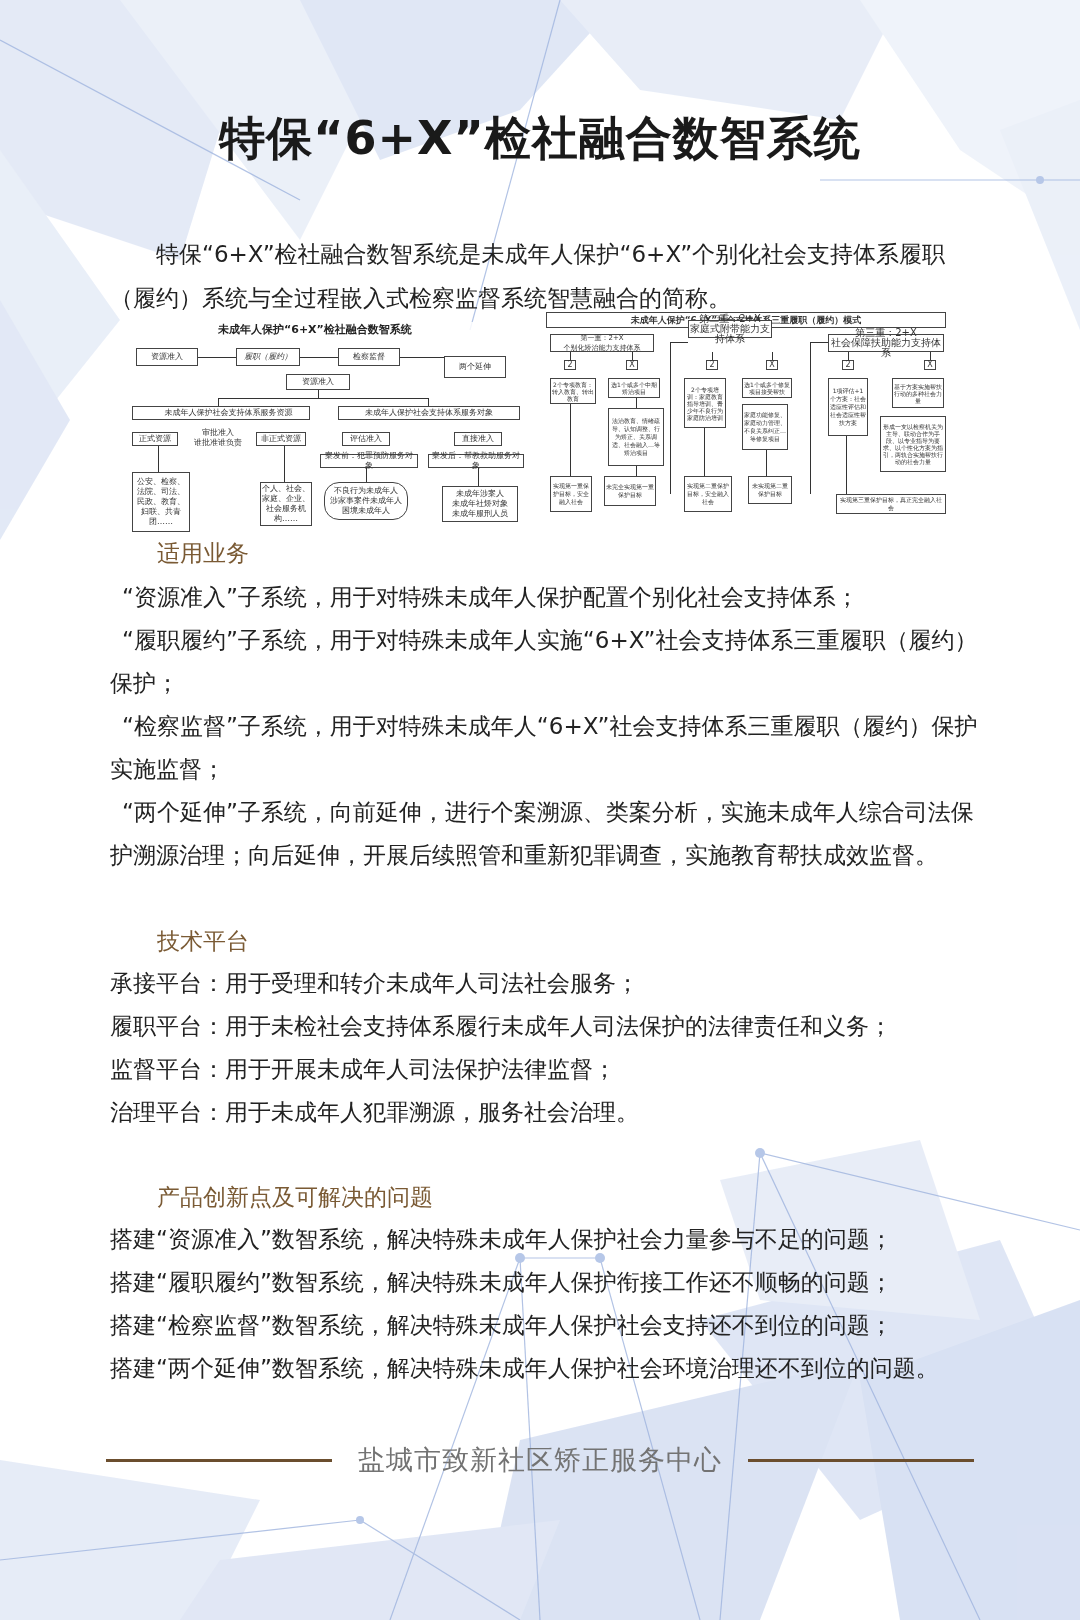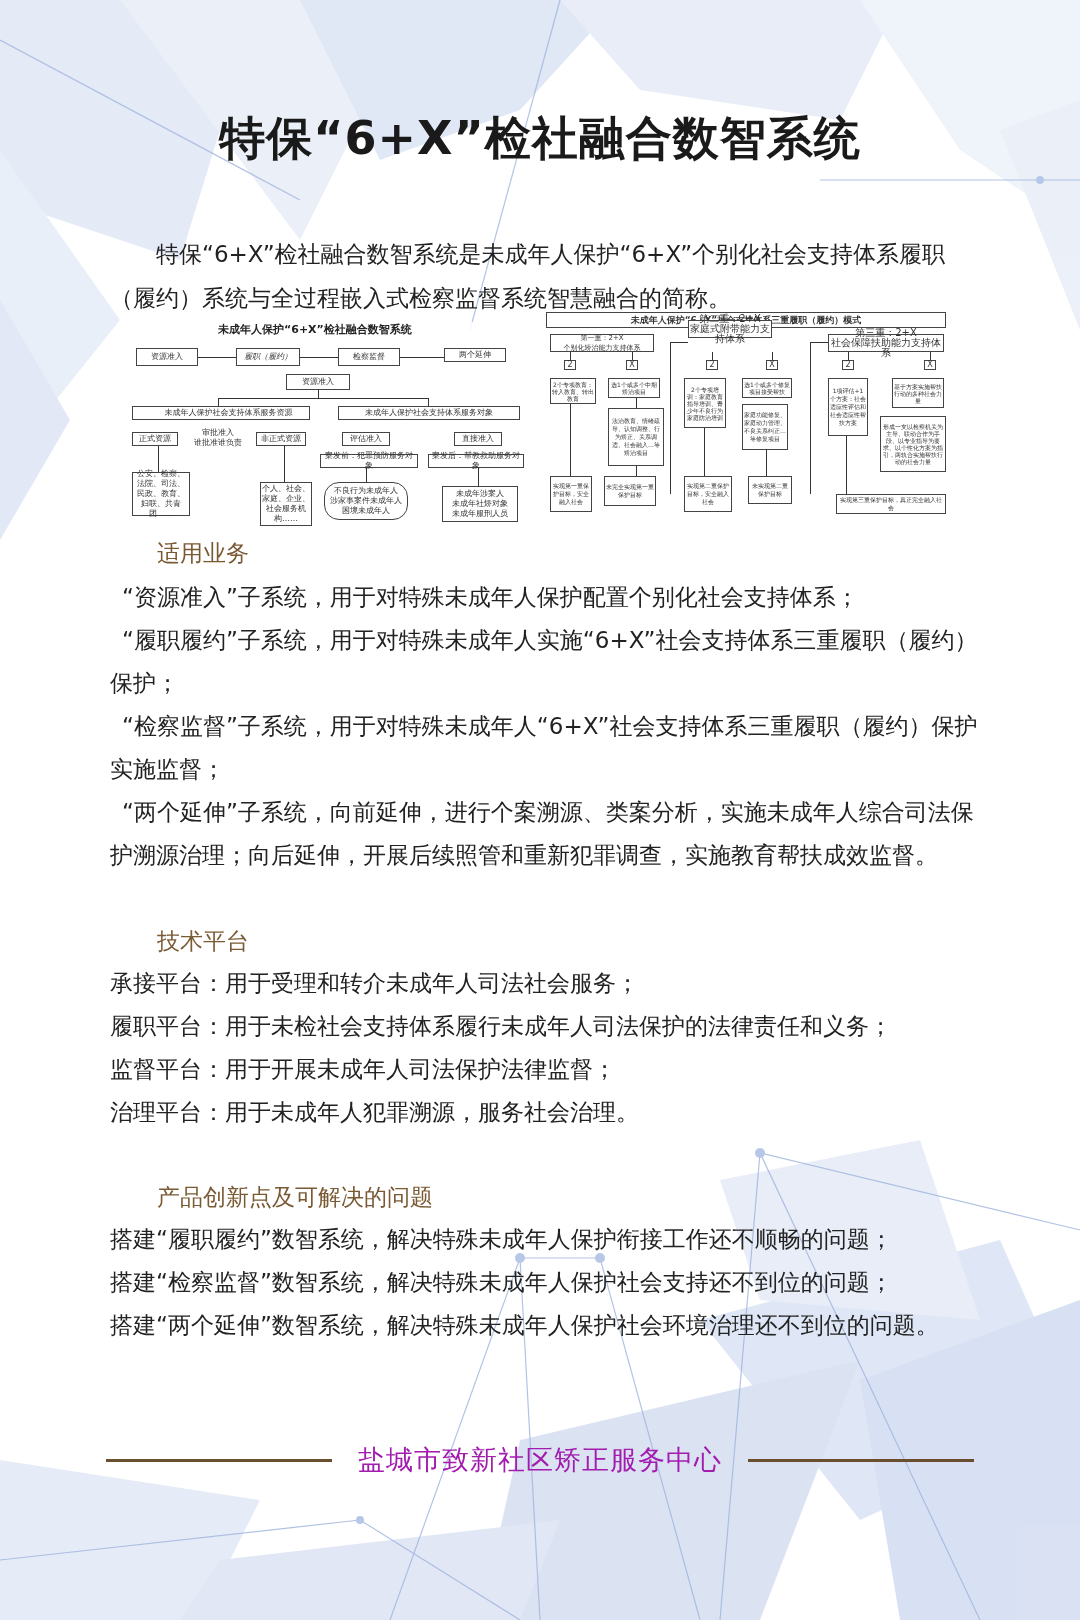--- a/index.html
+++ b/index.html
@@ -36,21 +36,21 @@
   .para {
     position: absolute; left: 110px; width: 870px;
     font-size: 23px; line-height: 43px; color: #222;
   }
   .para p { margin: 0; }
   .footer {
     position: absolute; top: 1436px; left: 106px; width: 868px; height: 48px;
     display: flex; align-items: center; justify-content: space-between;
   }
   .footer .rule { height: 3px; background: #6b4e2e; width: 226px; }
-  .footer .org { font-size: 27px; color: #a21caf; letter-spacing: 1px; }
+  .footer .org { font-size: 27px; color: #737373; letter-spacing: 1px; }
 </style>
 </head>
 <body>
 
 <svg class="bg" width="1080" height="1620" viewBox="0 0 1080 1620">
   <g opacity="0.55">
     <polygon points="0,0 260,0 180,260 0,200" fill="#cfdaf0"></polygon>
     <polygon points="120,0 420,0 300,240" fill="#dbe4f4"></polygon>
     <polygon points="300,0 620,0 520,110 380,160" fill="#c7d4ee"></polygon>
     <polygon points="560,0 900,0 840,120 640,90" fill="#d6e0f2"></polygon>
@@ -98,21 +98,21 @@
 
     <div class="diag" style="left:0;top:0;width:396px;height:210px;margin-top:6px;">
       <div class="t" style="left:90px;top:0;">未成年人保护“6+X”检社融合数智系统</div>
 
       <div class="b" style="left:8px;top:26px;width:62px;height:18px;">资源准入</div>
       <div class="ln" style="left:70px;top:35px;width:38px;height:1px;"></div>
       <div class="b" style="left:108px;top:26px;width:64px;height:18px;font-style:italic;">履职（履约）</div>
       <div class="ln" style="left:172px;top:35px;width:38px;height:1px;"></div>
       <div class="b" style="left:210px;top:26px;width:62px;height:18px;">检察监督</div>
       <div class="ln" style="left:272px;top:35px;width:44px;height:1px;"></div>
-      <div class="b" style="left:316px;top:26px;width:62px;height:14px;">两个延伸</div>
+      <div class="b" style="left:316px;top:34px;width:62px;height:22px;">两个延伸</div>
 
       <div class="b" style="left:158px;top:52px;width:64px;height:16px;">资源准入</div>
       <div class="ln" style="left:190px;top:68px;width:1px;height:8px;"></div>
       <div class="ln" style="left:90px;top:76px;width:210px;height:1px;"></div>
       <div class="ln" style="left:90px;top:76px;width:1px;height:8px;"></div>
       <div class="ln" style="left:300px;top:76px;width:1px;height:8px;"></div>
 
       <div class="b" style="left:4px;top:84px;width:178px;height:14px;padding-left:16px;">未成年人保护社会支持体系服务资源</div>
       <div class="b" style="left:210px;top:84px;width:182px;height:14px;">未成年人保护社会支持体系服务对象</div>
 
@@ -120,21 +120,21 @@
       <div class="b" style="left:58px;top:106px;width:64px;height:20px;border:none;background:transparent;white-space:pre-line;">审批准入
 谁批准谁负责</div>
       <div class="b" style="left:128px;top:110px;width:50px;height:14px;">非正式资源</div>
 
       <div class="b" style="left:214px;top:110px;width:48px;height:14px;">评估准入</div>
       <div class="b" style="left:326px;top:110px;width:48px;height:14px;">直接准入</div>
 
       <div class="b" style="left:192px;top:132px;width:98px;height:14px;">案发前：犯罪预防服务对象</div>
       <div class="b" style="left:300px;top:132px;width:96px;height:14px;">案发后：帮教救助服务对象</div>
 
-      <div class="b" style="left:4px;top:150px;width:58px;height:44px;">公安、检察、法院、司法、民政、教育、妇联、共青团……</div>
+      <div class="b" style="left:4px;top:150px;width:58px;height:60px;">公安、检察、法院、司法、民政、教育、妇联、共青团……</div>
       <div class="b" style="left:132px;top:160px;width:52px;height:44px;">个人、社会、家庭、企业、社会服务机构……</div>
       <div class="b" style="left:196px;top:160px;width:84px;height:38px;white-space:pre-line;border-radius:15px;">不良行为未成年人
 涉家事案件未成年人
 困境未成年人</div>
       <div class="b" style="left:314px;top:164px;width:76px;height:36px;white-space:pre-line;">未成年涉案人
 未成年社矫对象
 未成年服刑人员</div>
 
       <div class="ln" style="left:30px;top:124px;width:1px;height:26px;"></div>
       <div class="ln" style="left:156px;top:124px;width:1px;height:36px;"></div>
@@ -206,20 +206,21 @@
   <div class="section-head" style="top:926px;">技术平台</div>
   <div class="para" style="top:962px;">
     <p>承接平台：用于受理和转介未成年人司法社会服务；</p>
     <p>履职平台：用于未检社会支持体系履行未成年人司法保护的法律责任和义务；</p>
     <p>监督平台：用于开展未成年人司法保护法律监督；</p>
     <p>治理平台：用于未成年人犯罪溯源，服务社会治理。</p>
   </div>
 
   <div class="section-head" style="top:1182px;">产品创新点及可解决的问题</div>
   <div class="para" style="top:1218px;">
+    <p>搭建“资源准入”数智系统，解决特殊未成年人保护社会力量参与不足的问题；</p>
     <p>搭建“履职履约”数智系统，解决特殊未成年人保护衔接工作还不顺畅的问题；</p>
     <p>搭建“检察监督”数智系统，解决特殊未成年人保护社会支持还不到位的问题；</p>
     <p>搭建“两个延伸”数智系统，解决特殊未成年人保护社会环境治理还不到位的问题。</p>
   </div>
 
   <div class="footer">
     <div class="rule"></div>
     <div class="org">盐城市致新社区矫正服务中心</div>
     <div class="rule"></div>
   </div>

